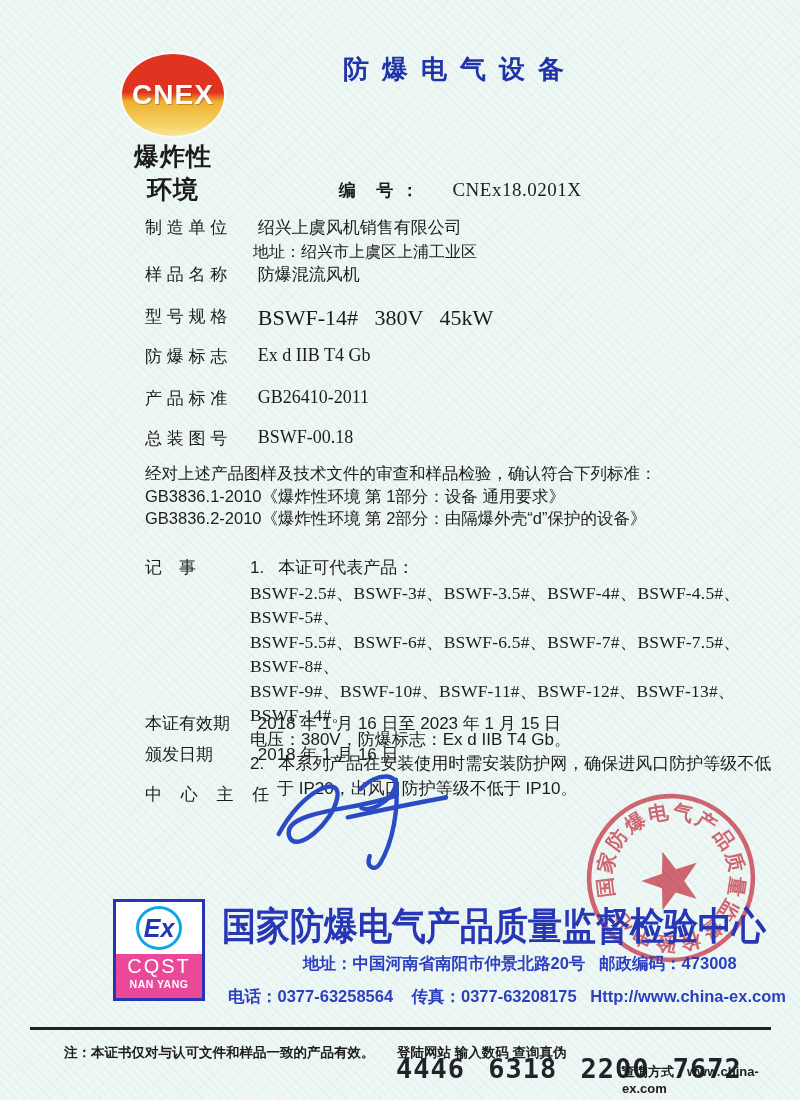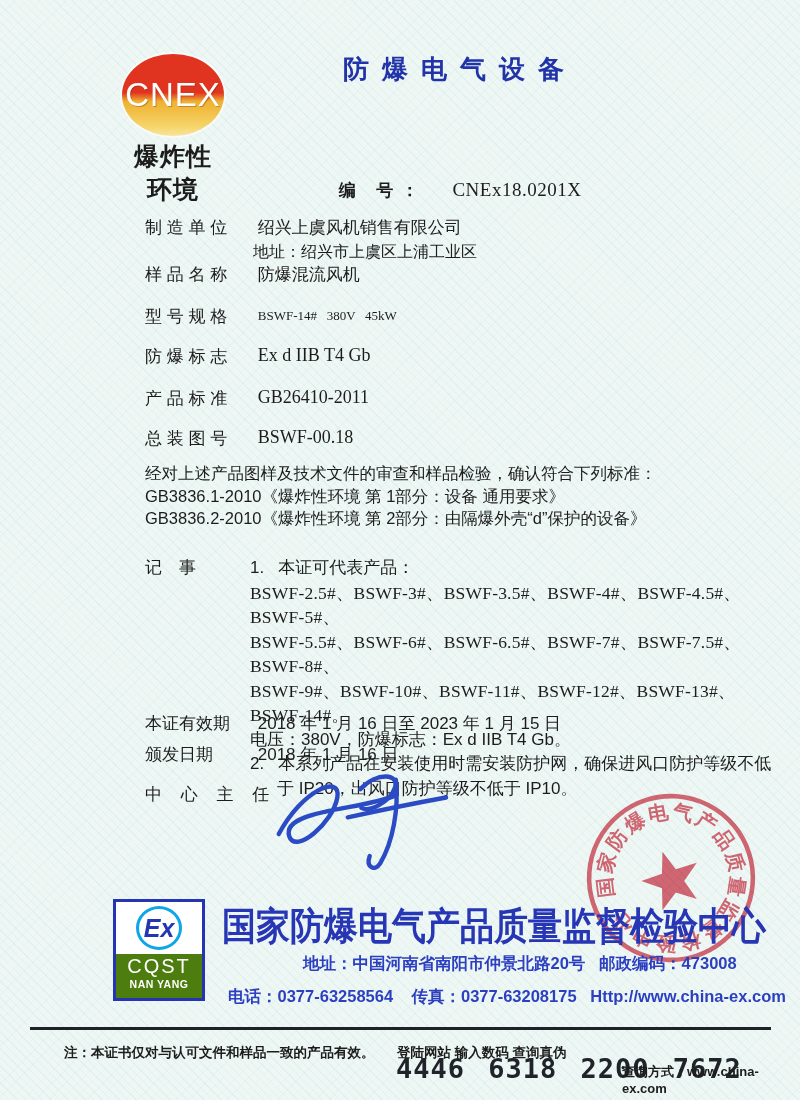--- a/index.html
+++ b/index.html
@@ -17,21 +17,21 @@
   .serif { font-family:"Liberation Serif", serif; }
   .pre { white-space:pre; }
 
   
   .cnex-ellipse {
     left:122px; top:54px; width:102px; height:82px; border-radius:50%;
     background:linear-gradient(180deg,#e03420 0%,#e03420 47%,#eeb12e 58%,#f6d469 88%,#f9e49b 100%);
     display:flex; align-items:center; justify-content:center;
     box-shadow:0 0 0 2px rgba(255,255,255,0.6);
   }
-  .cnex-ellipse span { color:#fff; font-weight:normal; font-size:33px; letter-spacing:1px; text-shadow:1px 1px 0 rgba(120,40,10,0.35);text-align:right; }
+  .cnex-ellipse span { color:#fff; font-weight:bold; font-size:28px; letter-spacing:1px; text-shadow:1px 1px 0 rgba(120,40,10,0.35);text-align:right; }
   .cnex-caption { left:122px; top:140px; width:102px; text-align:center; font-size:25px; font-weight:600; letter-spacing:1px; }
   .subtitle { left:230px; top:52px; width:460px; text-align:center; font-size:26px; font-weight:bold; letter-spacing:13px; color:#2133a8; }
   .title    { left:230px; top:94px; width:460px; text-align:center; font-size:51px; font-weight:bold; letter-spacing:17px; color:#2133a8; text-indent:17px;}
   .certno   { left:230px; top:179px; width:460px; text-align:center; font-size:17px; }
   .certno .lbl { font-weight:600; letter-spacing:8px; }
   .certno .val { font-size:19px; margin-left:26px; letter-spacing:0.5px; }
 
   
   .frow { position:absolute; left:145px; font-size:17px; }
   .frow .lab { display:inline-block; width:100px; font-weight:500; vertical-align:top; }
@@ -48,21 +48,21 @@
   .sign-label { left:145px; font-size:17px; font-weight:500; letter-spacing:7px; }
 
   
   .seal { left:584px; top:791px; width:174px; height:174px; opacity:0.85; mix-blend-mode:multiply; }
 
   
   .cqst { left:113px; top:899px; width:92px; height:102px; border:3px solid #2434b2; background:#fff; }
   .cqst-top { height:52px; display:flex; align-items:center; justify-content:center; }
   .cqst-ex { width:46px; height:44px; border:3px solid #0ea5e9; border-radius:50%; color:#2434b2;
              font-weight:bold; font-size:25px; display:flex; align-items:center; justify-content:center; font-style:italic;}
-  .cqst-bot { height:44px; background:#4d7c0f; color:#fff; text-align:center; }
+  .cqst-bot { height:44px; background:#ec4899; color:#fff; text-align:center; }
   .cqst-bot .n1 { font-size:20px; letter-spacing:2px; line-height:24px;}
   .cqst-bot .n2 { font-size:10.5px; font-weight:bold; letter-spacing:0.5px; line-height:12px;}
   .org-name { left:222px; top:901px; width:536px; font-family:"Liberation Serif", serif; font-weight:bold;
               font-size:34px; color:#2736b4; white-space:nowrap; letter-spacing:0px; transform:scaleY(1.12); transform-origin:top left;}
   .org-addr { left:303px; top:953px; font-size:16.5px; font-weight:bold; color:#2b3fc0; white-space:pre; }
   .org-tel  { left:228px; top:986px; font-size:16.5px; font-weight:bold; color:#2b3fc0; white-space:pre; }
 
   
   .rule { left:30px; top:1027px; width:741px; height:2.5px; background:#1e2226; }
   .note { left:64px; top:1044px; font-size:13.5px; font-weight:bold; white-space:pre; }
@@ -91,21 +91,21 @@
     <span class="val">绍兴上虞风机销售有限公司</span>
   </div>
   <div class="abs addr2" style="top:242px">地址：绍兴市上虞区上浦工业区</div>
 
   <div class="frow" style="top:263px">
     <span class="lab">样 品 名 称</span>
     <span class="val">防爆混流风机</span>
   </div>
   <div class="frow" style="top:305px">
     <span class="lab">型 号 规 格</span>
-    <span class="val serif" style="font-size:13px">BSWF-14#   380V   45kW</span>
+    <span class="val serif" style="font-size:22px">BSWF-14#   380V   45kW</span>
   </div>
   <div class="frow" style="top:345px">
     <span class="lab">防 爆 标 志</span>
     <span class="val serif" style="font-size:18px">Ex d IIB T4 Gb</span>
   </div>
   <div class="frow" style="top:387px">
     <span class="lab">产 品 标 准</span>
     <span class="val serif" style="font-size:18px">GB26410-2011</span>
   </div>
   <div class="frow" style="top:427px">

